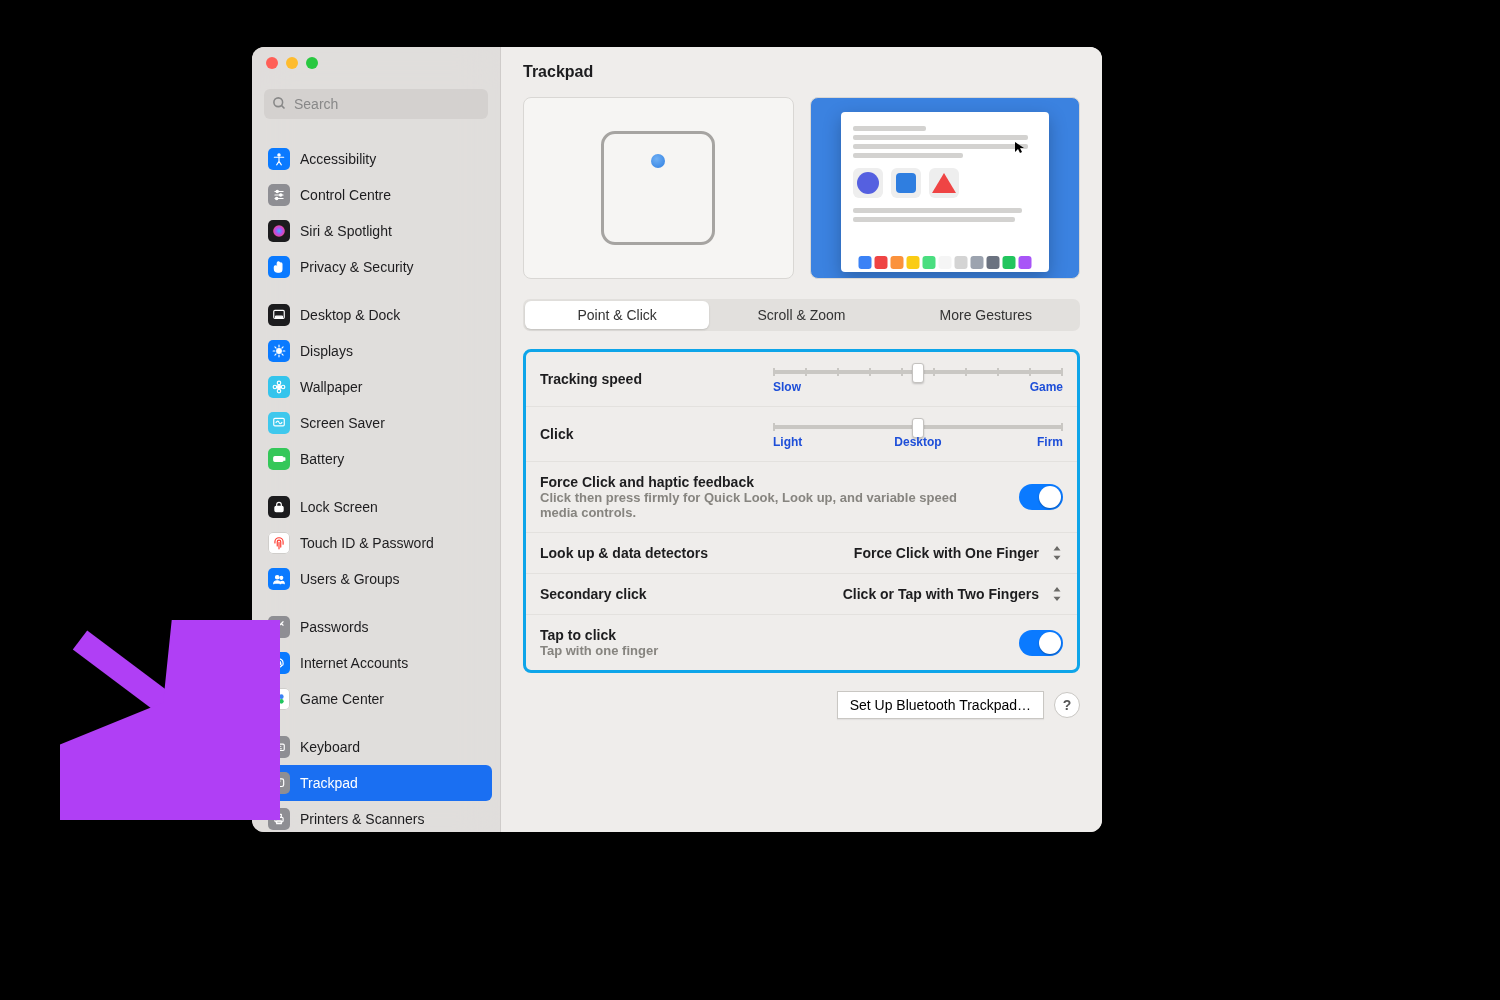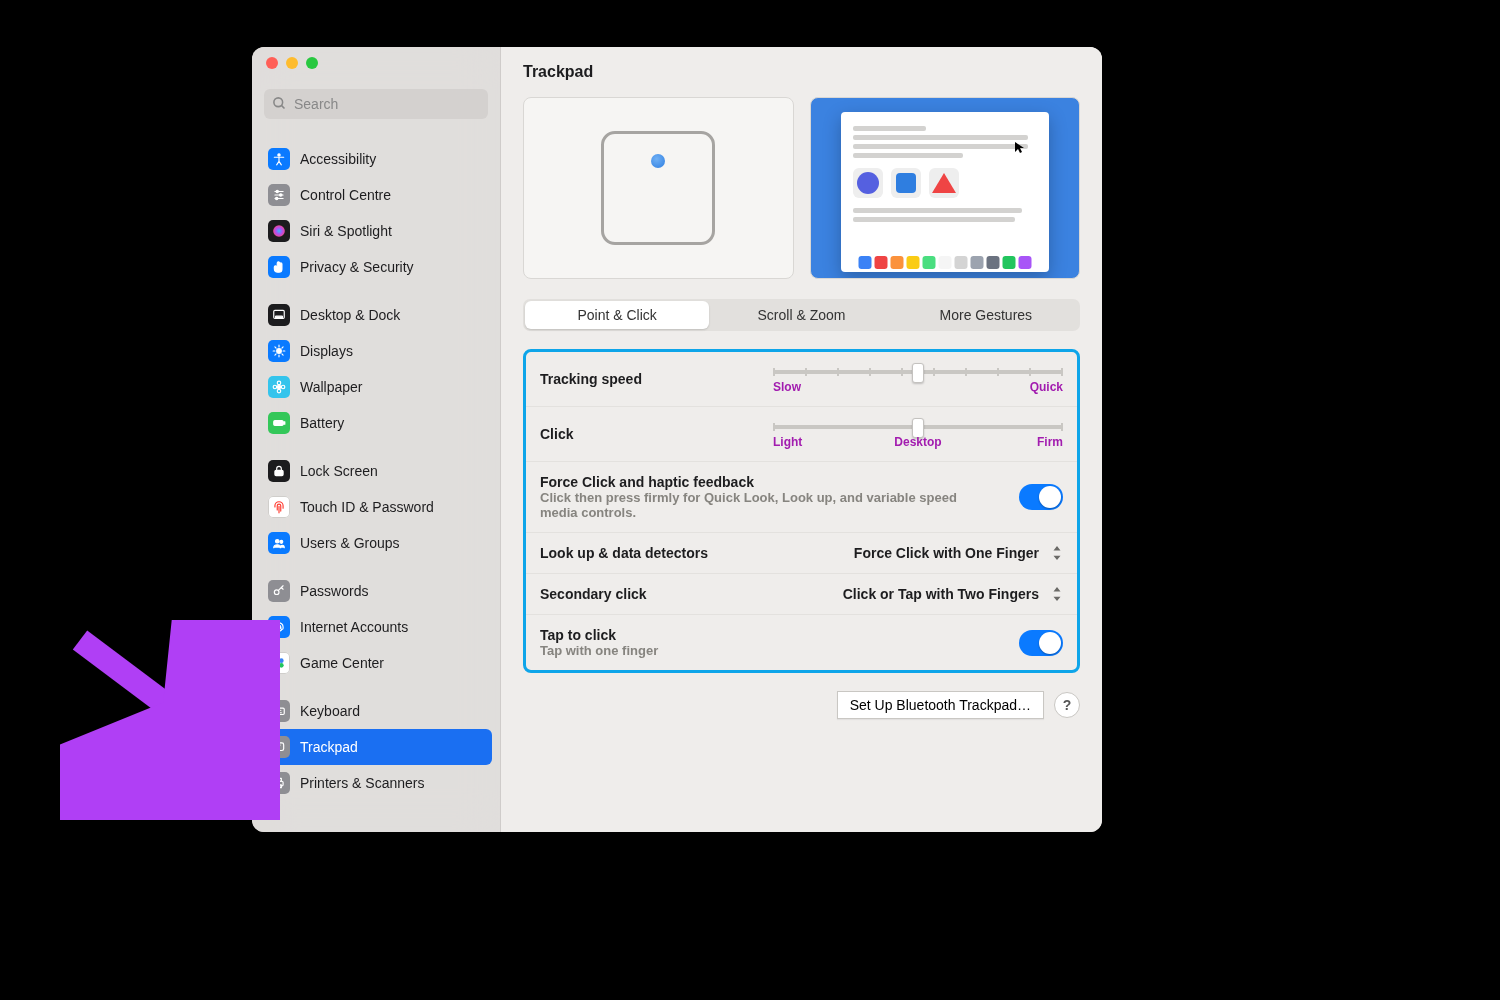--- a/index.html
+++ b/index.html
@@ -50,21 +50,21 @@
 .row:first-child{border-top:none;}
 .row-h{display:flex;align-items:center;justify-content:space-between;gap:20px;}
 .row-title{font-size:14px;color:#1d1d1f;}
 .row-desc{font-size:13px;color:#86847f;max-width:430px;}
 
 .slider{position:relative;width:290px;}
 .slider-track{height:4px;background:#c9c7c3;border-radius:2px;position:relative;margin-top:6px;}
 .ticks{position:absolute;inset:0;display:flex;justify-content:space-between;}
 .ticks span{width:2px;height:8px;background:#c9c7c3;margin-top:-2px;}
 .knob{position:absolute;top:-7px;width:10px;height:18px;background:#fff;border:1px solid #c4c2bf;border-radius:3px;box-shadow:0 1px 2px rgba(0,0,0,.2);transform:translateX(-50%);}
-.slider-labs{display:flex;justify-content:space-between;font-size:12px;color:#a21caf;margin-top:6px;}
+.slider-labs{display:flex;justify-content:space-between;font-size:12px;color:#1d4ed8;margin-top:6px;}
 .slider-labs.three span:nth-child(2){position:absolute;left:50%;transform:translateX(-50%);}
 .slider-labs.three{position:relative;}
 
 .toggle{width:44px;height:26px;border-radius:13px;position:relative;cursor:pointer;}
 .toggle.on{background:#0a7aff;}
 .toggle .tk{position:absolute;width:22px;height:22px;background:#fff;border-radius:50%;top:2px;box-shadow:0 1px 2px rgba(0,0,0,.3);}
 .toggle.on .tk{right:2px;}
 
 .popup{display:flex;align-items:center;gap:12px;font-size:14px;cursor:pointer;}
 .popup svg{width:12px;height:14px;fill:#6b6a67;}
@@ -168,20 +168,29 @@
                 <circle cx="12" cy="12" r="3" fill="#fff"></circle>
                 <circle cx="12" cy="5" r="3"></circle>
                 <circle cx="12" cy="19" r="3"></circle>
                 <circle cx="5" cy="12" r="3"></circle>
                 <circle cx="19" cy="12" r="3"></circle>
               </svg>
             </span>
             <span>Wallpaper</span>
           </div>
           <div class="nav-item">
+            <span class="nav-ico" style="background: rgb(63, 200, 237);">
+              <svg viewBox="0 0 24 24" fill="none" stroke="#fff" stroke-width="2" stroke-linecap="round" stroke-linejoin="round">
+                <rect x="3" y="4" width="18" height="13" rx="2"></rect>
+                <path d="M7 11c2-3 4-3 5 0s3 3 5 0"></path>
+              </svg>
+            </span>
+            <span>Screen Saver</span>
+          </div>
+          <div class="nav-item">
             <span class="nav-ico" style="background: rgb(52, 199, 89);">
               <svg viewBox="0 0 24 24" fill="none" stroke="#fff" stroke-width="2" stroke-linecap="round" stroke-linejoin="round">
                 <rect x="3" y="8" width="16" height="8" rx="2" fill="#fff"></rect>
                 <rect x="20" y="10" width="2" height="4" fill="#fff"></rect>
               </svg>
             </span>
             <span>Battery</span>
           </div>
         </div>
         <div class="nav-sec">
@@ -348,21 +357,21 @@
                     <span></span>
                     <span></span>
                     <span></span>
                     <span></span>
                     <span></span>
                   </div>
                   <div class="knob" id="knob1" style="left: 50%;"></div>
                 </div>
               <div class="slider-labs">
                   <span>Slow</span>
-                  <span>Quick</span>
+                  <span>Game</span>
                 </div>
             </div>
           </div>
         </div>
 
         <div class="row">
           <div class="row-h">
             <div class="row-title">Click</div>
             <div class="slider">
               <div class="slider-track">

